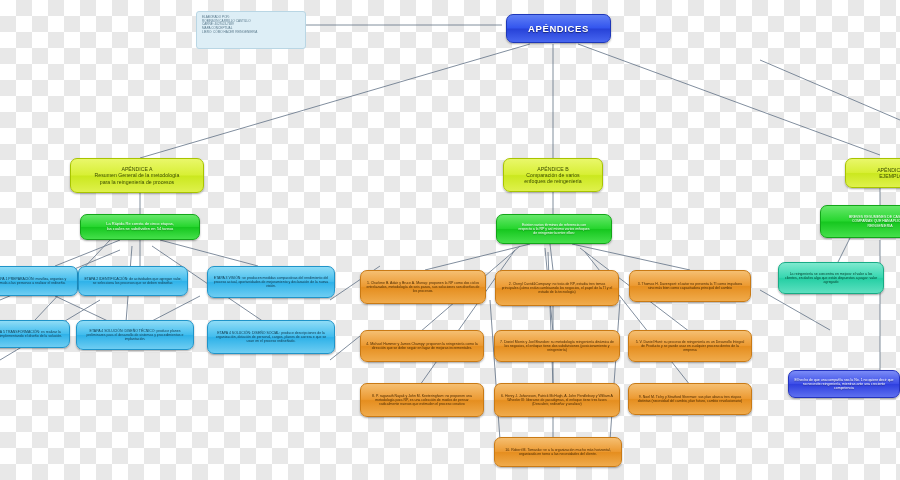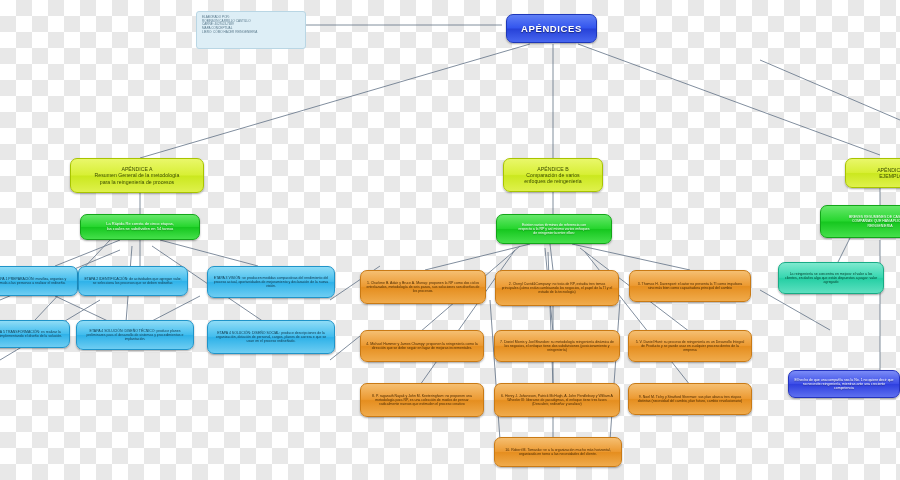--- a/index.html
+++ b/index.html
@@ -127,21 +127,21 @@
   </svg>
 
   <div class="node n-note fs3" style="left:196px;top:11px;width:110px;height:38px;">
     <span class="txt">ELABORADO POR:
 ROBINSON CARRILLO CASTILLO
 CARNÉ: 4029-03-7489
 MAPA CONCEPTUAL
 LIBRO: CÓMO HACER REINGENIERIA</span>
   </div>
 
-  <div class="node n-root fs9" style="left:506px;top:14px;width:91px;height:29px;">
+  <div class="node n-root fs9" style="left:506px;top:14px;width:105px;height:29px;">
     <span class="txt">APÉNDICES</span>
   </div>
 
   <div class="node n-yellow fs5" style="left:70px;top:158px;width:134px;height:35px;white-space:pre-line;">
     <span class="txt">APÉNDICE A
 Resumen General de la metodología
   para la reingeniería de procesos</span>
   </div>
 
   <div class="node n-green fs4" style="left:80px;top:214px;width:120px;height:26px;white-space:pre-line;">

